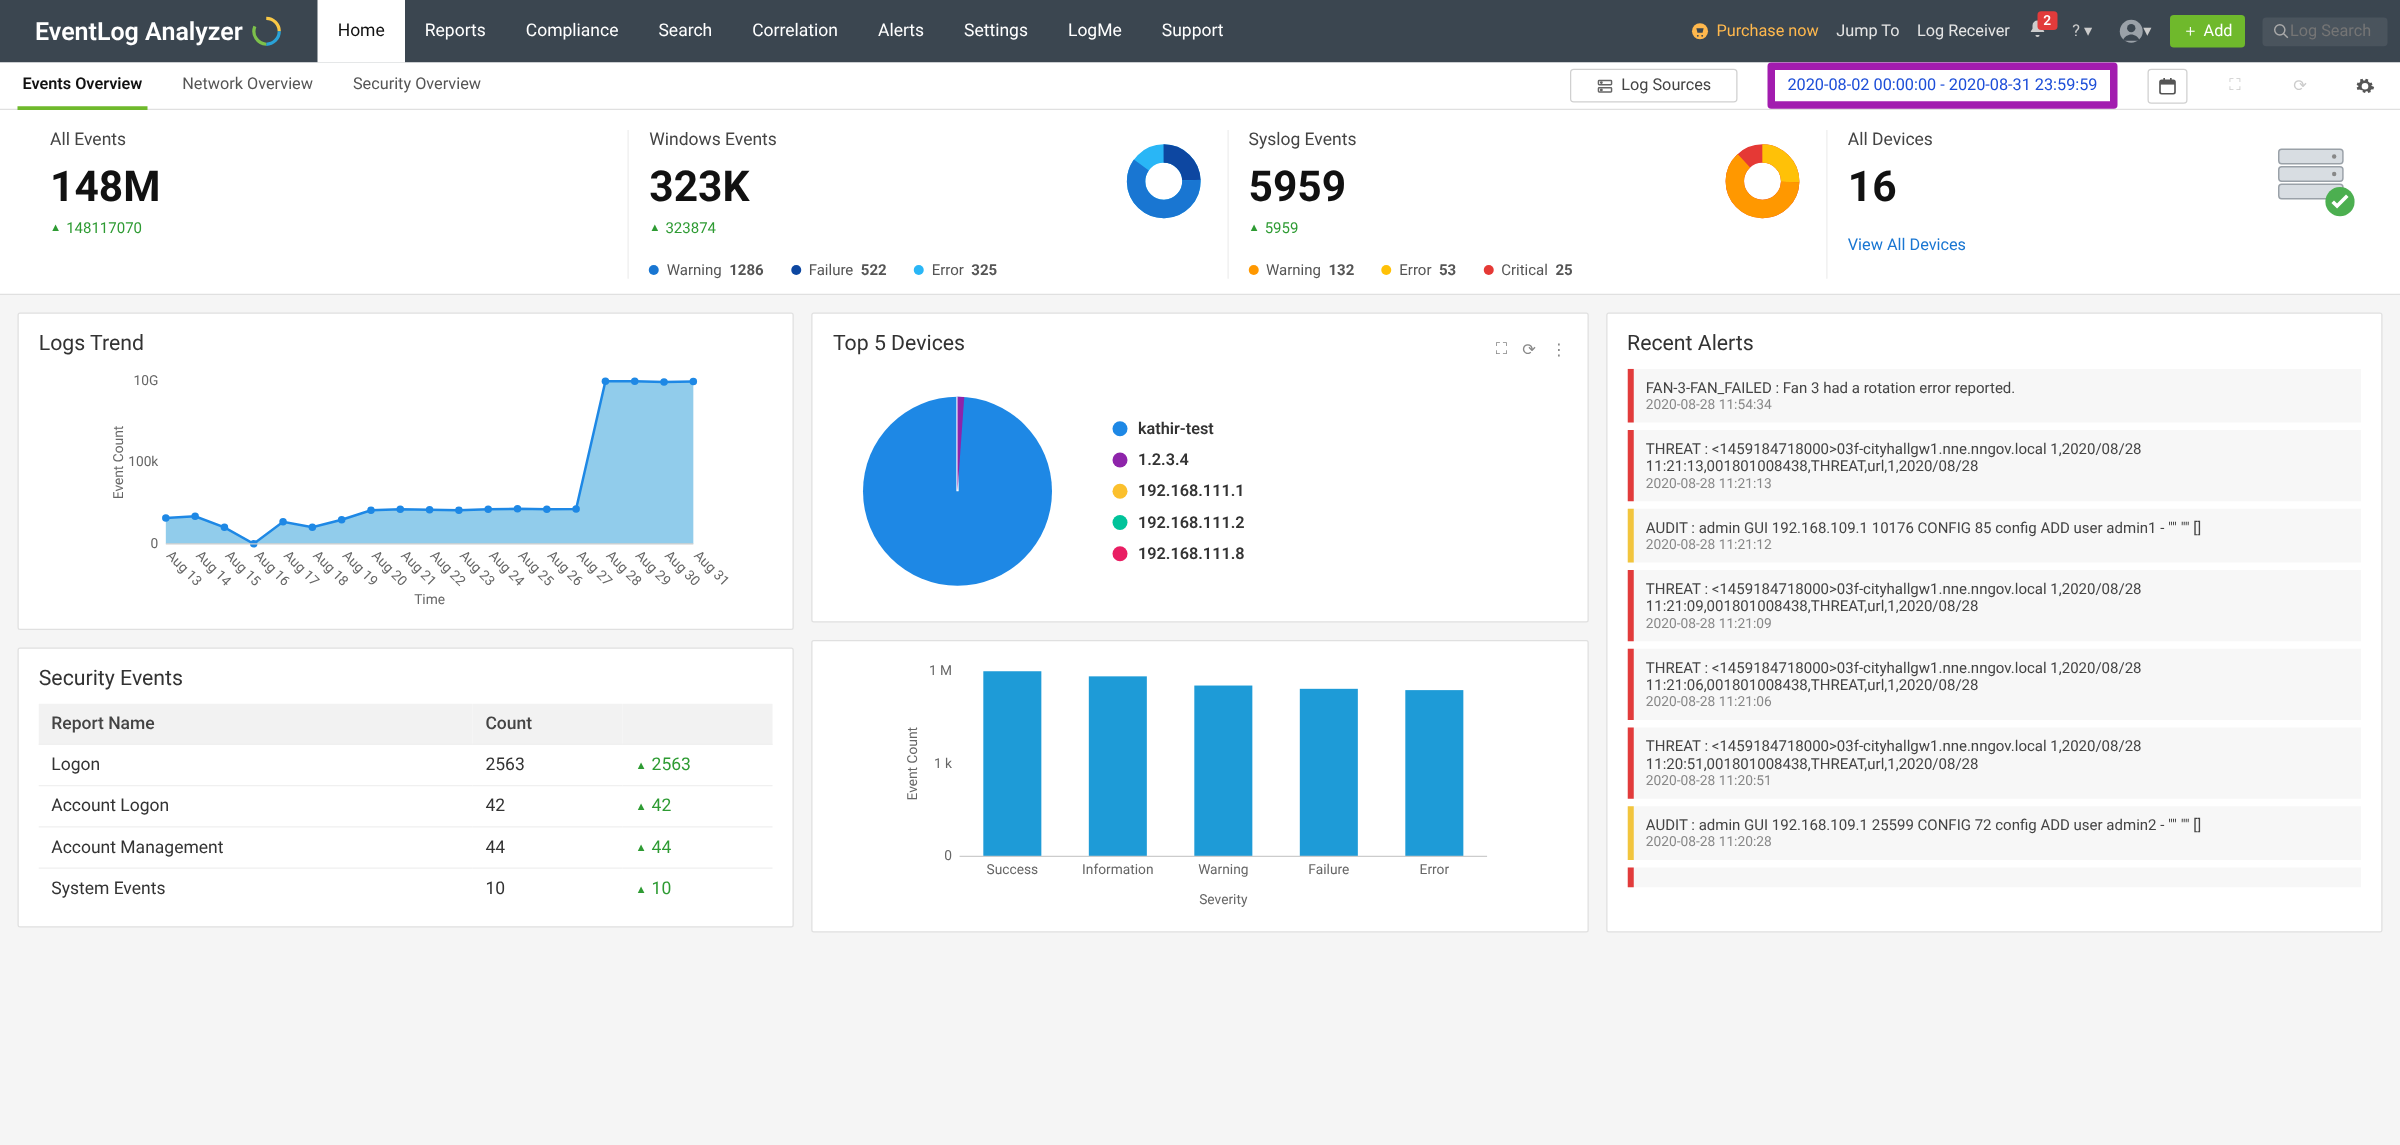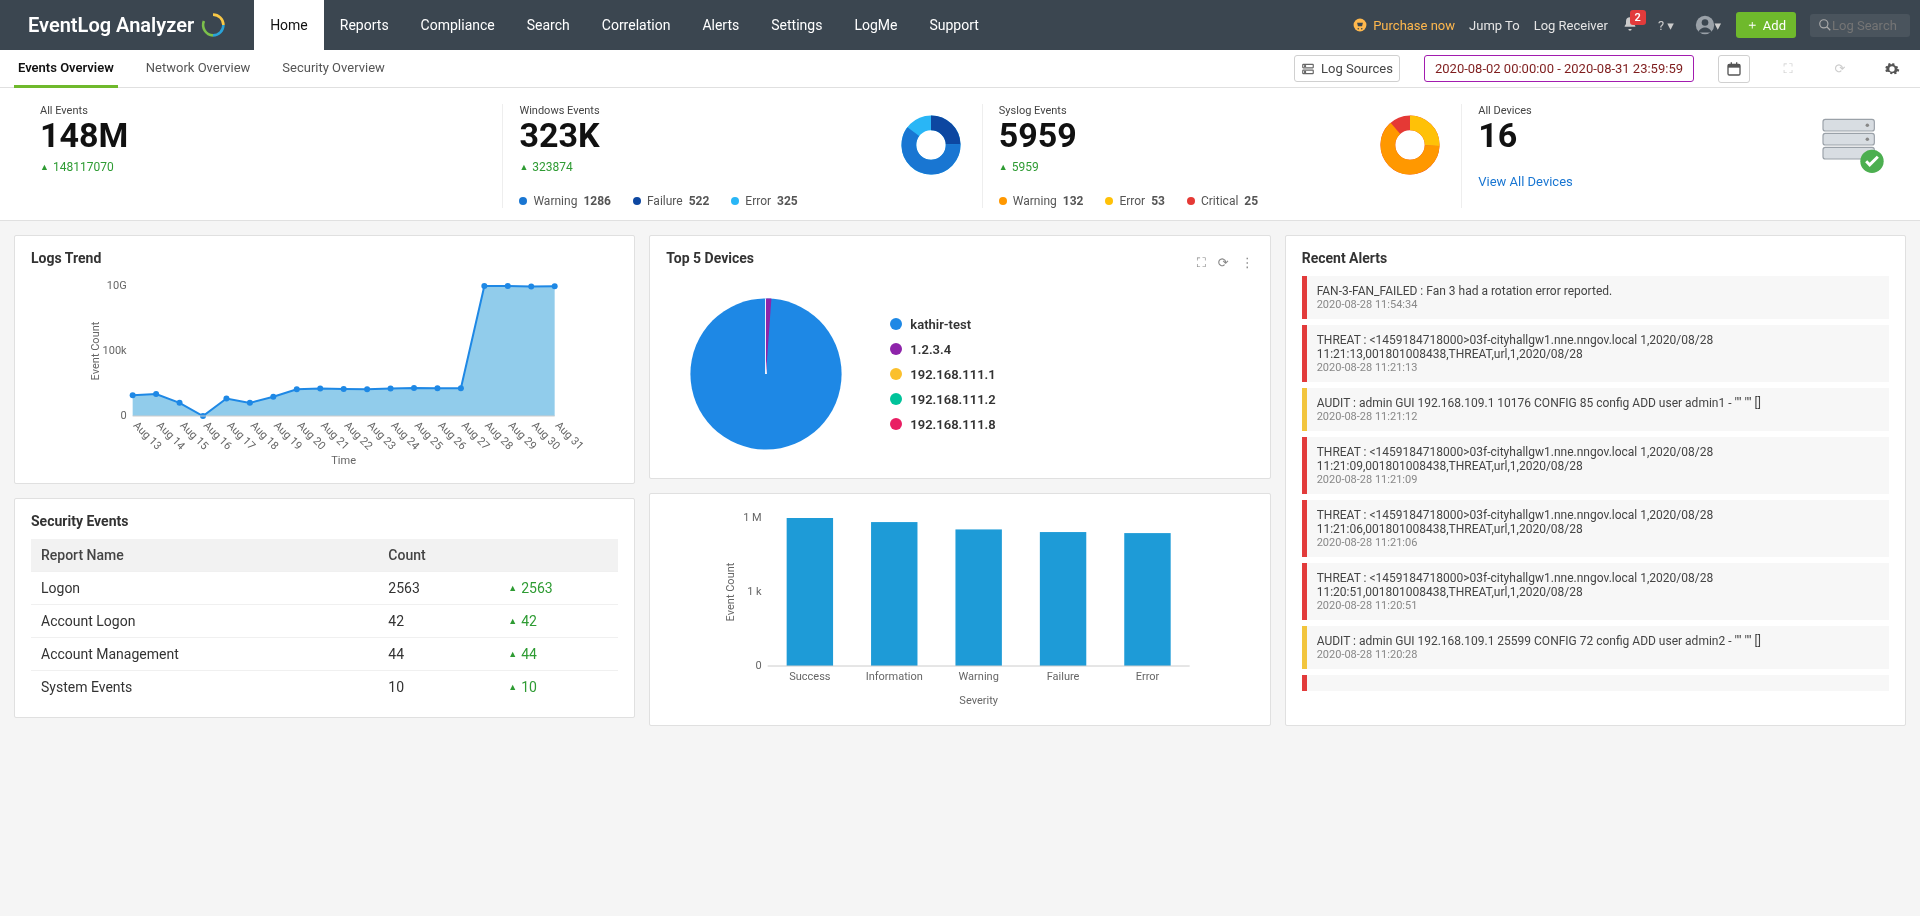--- a/index.html
+++ b/index.html
@@ -17,39 +17,39 @@
 .badge{background:#e23b3b;color:#fff;border-radius:3px;padding:1px 5px;font-size:11px;font-weight:600}
 .icnbtn{width:28px;height:28px;display:flex;align-items:center;justify-content:center;color:#ccc;cursor:pointer}
 .addbtn{background:#6fb92c;color:#fff;padding:4px 10px;border-radius:3px;display:flex;align-items:center;gap:4px;font-size:13px;cursor:pointer}
 .searchbox{background:#4a545d;display:flex;align-items:center;padding:4px 8px;border-radius:3px;color:#ccc}
 .searchbox input{background:transparent;border:0;outline:0;color:#ccc;font-size:13px;width:70px}
 
 .subtabs{background:#fff;border-bottom:1px solid #e0e0e0;display:flex;align-items:center;height:38px;padding:0 14px;gap:24px}
 .subtabs a{color:#555;text-decoration:none;padding:10px 4px;font-size:13px}
 .subtabs a.active{color:#111;border-bottom:3px solid #6fb92c;font-weight:600}
 .subtabs .spacer{flex:1}
-.lsbtn{border:1px solid #d0d0d0;padding:5px 6px;border-radius:3px;display:flex;align-items:center;gap:6px;cursor:pointer;color:#444}
-.daterange{border:1px solid #a21caf;padding:5px 10px;border-radius:3px;font-size:13px;color:#7f1d1d;min-width:250px}
+.lsbtn{border:1px solid #d0d0d0;padding:5px 20px;border-radius:3px;display:flex;align-items:center;gap:6px;cursor:pointer;color:#444}
+.daterange{border:6px solid #a21caf;padding:5px 10px;border-radius:3px;font-size:13px;color:#1d4ed8;min-width:250px}
 
 .summary{display:flex;background:#fff;border-bottom:1px solid #e0e0e0;padding:16px 24px 12px}
 .scol{flex:1;position:relative;padding:0 16px}
 .scol+.scol{border-left:1px solid #eee}
-.scol .lbl{font-size:11px;color:#444;margin-bottom:0}
+.scol .lbl{font-size:14px;color:#444;margin-bottom:12px}
 .scol .big{font-size:34px;font-weight:700;color:#111;line-height:1.1}
 .delta{color:#2e9b33;font-size:12px;margin-top:6px;display:flex;align-items:center;gap:4px}
 .delta::before{content:"▲";font-size:9px}
 .legs{display:flex;gap:22px;margin-top:20px;font-size:12px;color:#555;flex-wrap:wrap}
 .legs span{display:flex;align-items:center;gap:6px}
 .dot{width:8px;height:8px;border-radius:50%;display:inline-block}
 .link2{color:#1976d2;font-size:13px;cursor:pointer;margin-top:20px;display:inline-block}
 .donut{position:absolute;right:20px;top:10px}
 
 .dash{display:grid;grid-template-columns:1fr 1fr 1fr;gap:14px;padding:14px}
 .card{background:#fff;border:1px solid #e0e0e0;border-radius:2px;padding:14px 16px}
-.card h3{font-size:14px;font-weight:700;margin-bottom:10px}
+.card h3{font-size:17px;font-weight:400;margin-bottom:10px}
 .cardhead{display:flex;align-items:center}
 .cardhead .ctools{margin-left:auto;display:flex;gap:12px;color:#888}
 
 .axislbl{font-size:11px;fill:#666}
 
 table.se{width:100%;border-collapse:collapse;font-size:14px}
 table.se th{background:#f2f2f2;text-align:left;padding:8px 10px;font-weight:500;color:#444}
 table.se td{padding:8px 10px;border-top:1px solid #f0f0f0}
 table.se .d{color:#2e9b33;display:flex;align-items:center;gap:4px}
 table.se .d::before{content:"▲";font-size:9px}

